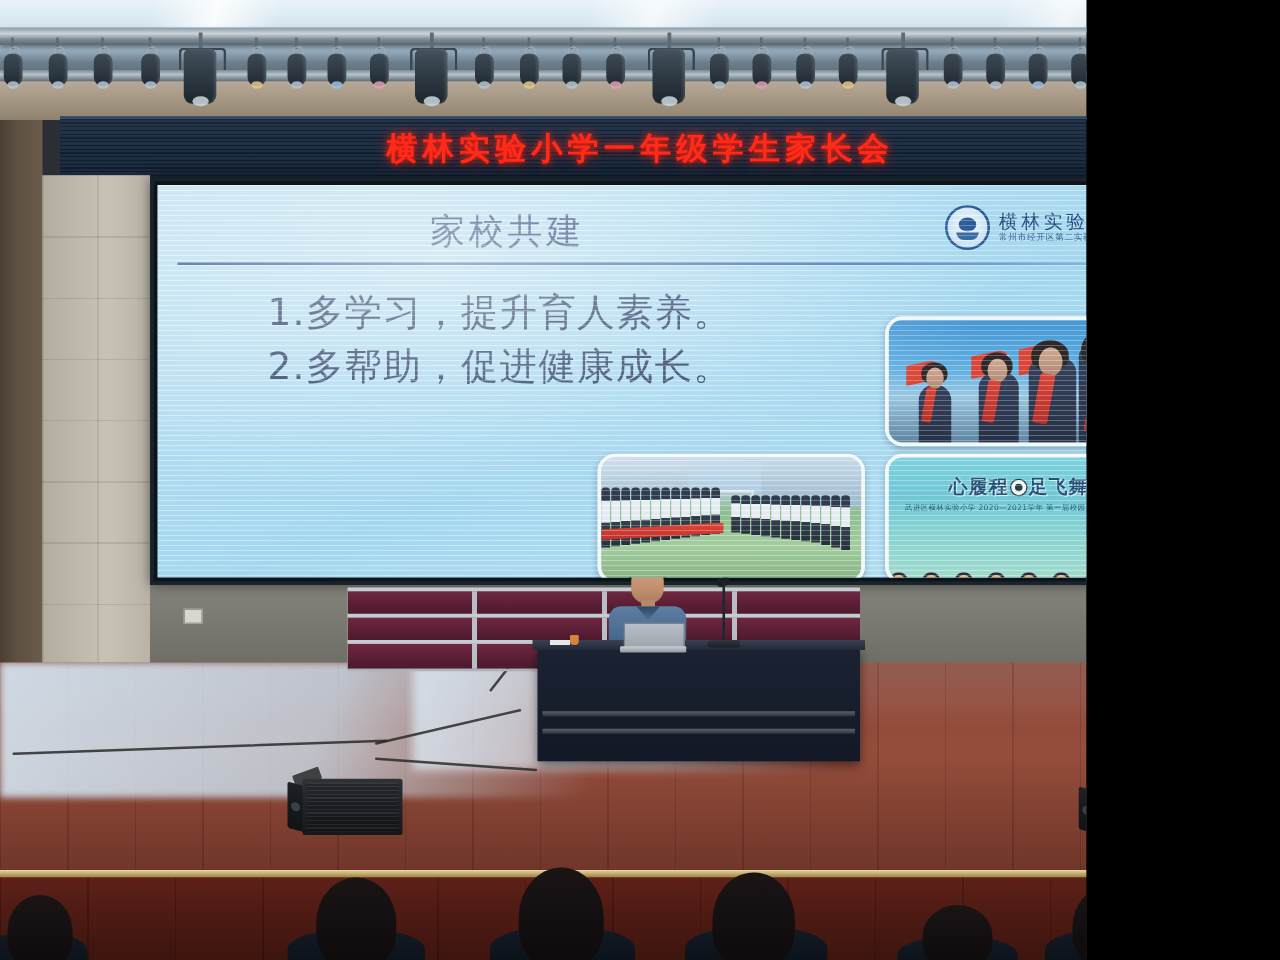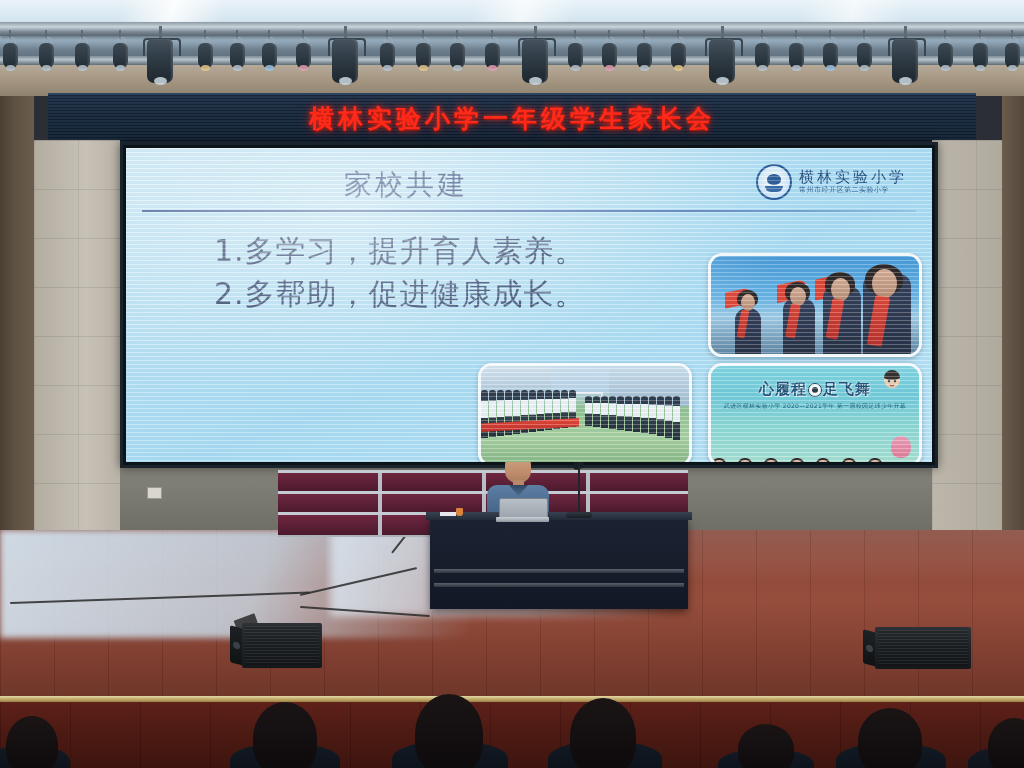--- a/index.html
+++ b/index.html
@@ -2,21 +2,21 @@
 <html><head>
 <meta charset="utf-8">
 <style>
   html, body {
     margin: 0; padding: 0;
     background: #000;
     font-family: "Liberation Sans", sans-serif;
   }
   #stage-photo {
     position: relative;
-    width: 1024px; height: 768px;
+    width: 869px; height: 768px;
     overflow: hidden;
     background: #2b2f35;
   }
 
   
   .ceiling {
     position: absolute; left: 0; top: 0; width: 1024px; height: 96px;
     background: linear-gradient(180deg,#cfe0ec 0%, #bcd2e2 26%, #9fb6c8 40%, #6d7f8e 52%, #4b5a67 72%, #3e4b57 100%);
     overflow: hidden;
   }

